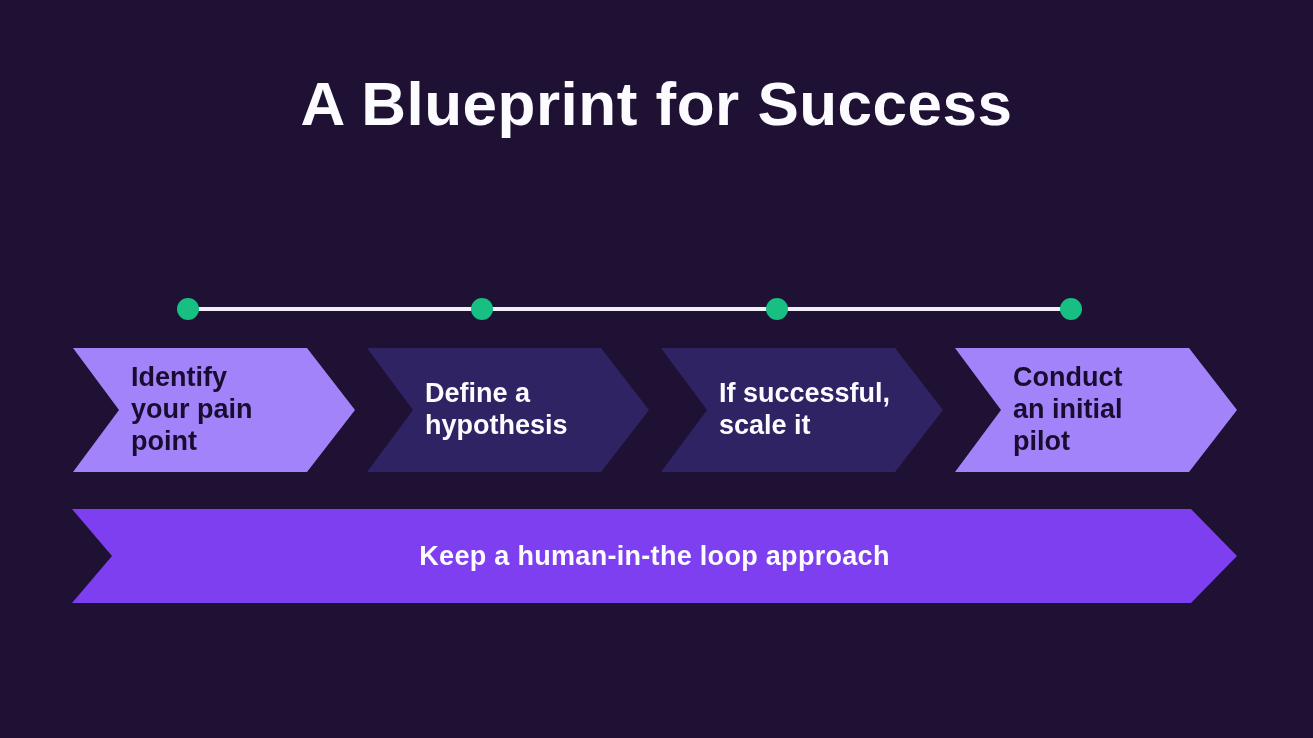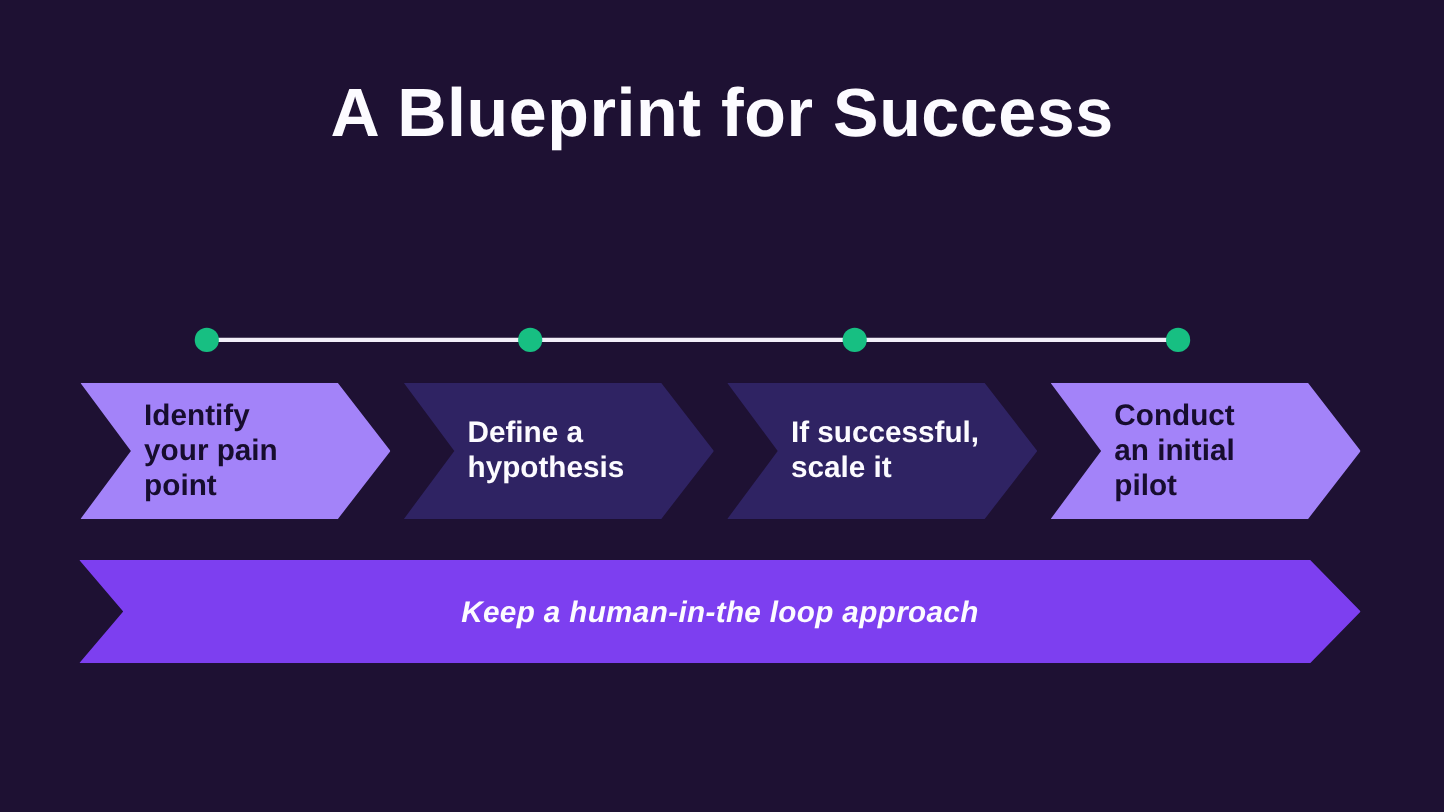--- a/index.html
+++ b/index.html
@@ -92,21 +92,20 @@
     display: flex;
     align-items: center;
     justify-content: center;
     box-sizing: border-box;
     clip-path: polygon(0 0, calc(100% - 46px) 0, 100% 50%, calc(100% - 46px) 100%, 0 100%, 40px 50%);
     background: var(--banner-bg, #7d3ff0);
     color: var(--banner-text, #fcfbff);
     font-size: 27px;
     font-weight: 700;
     letter-spacing: 0.3px;
-    font-style: italic;
   }
 </style>
 </head>
 <body>
 
 <div class="slide">
 
   <h1 class="title">A Blueprint for Success</h1>
 
   <div class="timeline">

